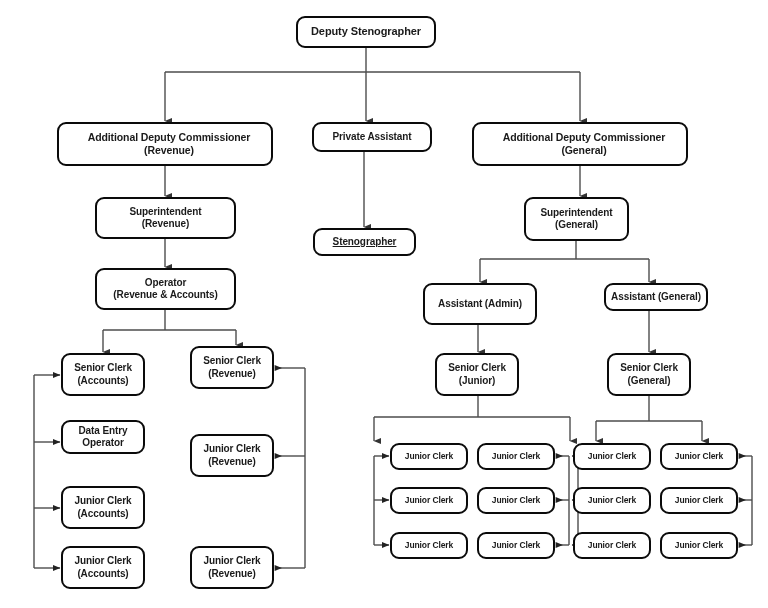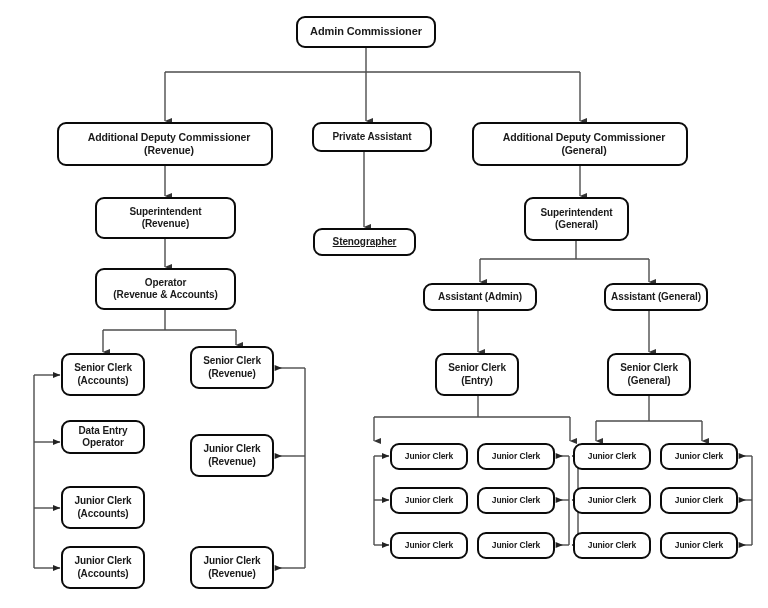--- a/index.html
+++ b/index.html
@@ -136,21 +136,21 @@
       <path d="M752,456 L752,545"></path>
       <path d="M752,456 L739,456" marker-end="url(#ah-left)"></path>
       <path d="M752,500 L739,500" marker-end="url(#ah-left)"></path>
       <path d="M752,545 L739,545" marker-end="url(#ah-left)"></path>
     </g>
   </svg>
 
   <div id="nodes-layer">
       <div class="node n-xl" style="left: 296px; top: 16px; width: 140px; height: 32px;">
         <div>
-          <span class="label-line">Admin Commissioner</span>
+          <span class="label-line">Deputy Stenographer</span>
         </div>
       </div>
       <div class="node n-lg" style="left: 57px; top: 122px; width: 216px; height: 44px;">
         <div>
           <span class="label-line">Additional Deputy Commissioner</span>
           <span class="label-line">(Revenue)</span>
         </div>
       </div>
       <div class="node n-md" style="left: 312px; top: 122px; width: 120px; height: 30px;">
         <div>
@@ -179,21 +179,21 @@
           <span class="label-line">Superintendent</span>
           <span class="label-line">(General)</span>
         </div>
       </div>
       <div class="node n-md" style="left: 95px; top: 268px; width: 141px; height: 42px;">
         <div>
           <span class="label-line">Operator</span>
           <span class="label-line">(Revenue &amp; Accounts)</span>
         </div>
       </div>
-      <div class="node n-md" style="left: 423px; top: 283px; width: 114px; height: 28px;">
+      <div class="node n-md" style="left: 423px; top: 283px; width: 114px; height: 42px;">
         <div>
           <span class="label-line">Assistant (Admin)</span>
         </div>
       </div>
       <div class="node n-md" style="left: 604px; top: 283px; width: 104px; height: 28px;">
         <div>
           <span class="label-line">Assistant (General)</span>
         </div>
       </div>
       <div class="node n-md" style="left: 61px; top: 353px; width: 84px; height: 43px;">
@@ -204,21 +204,21 @@
       </div>
       <div class="node n-md" style="left: 190px; top: 346px; width: 84px; height: 43px;">
         <div>
           <span class="label-line">Senior Clerk</span>
           <span class="label-line">(Revenue)</span>
         </div>
       </div>
       <div class="node n-md" style="left: 435px; top: 353px; width: 84px; height: 43px;">
         <div>
           <span class="label-line">Senior Clerk</span>
-          <span class="label-line">(Entry)</span>
+          <span class="label-line">(Junior)</span>
         </div>
       </div>
       <div class="node n-md" style="left: 607px; top: 353px; width: 84px; height: 43px;">
         <div>
           <span class="label-line">Senior Clerk</span>
           <span class="label-line">(General)</span>
         </div>
       </div>
       <div class="node n-md" style="left: 61px; top: 420px; width: 84px; height: 34px;">
         <div>

